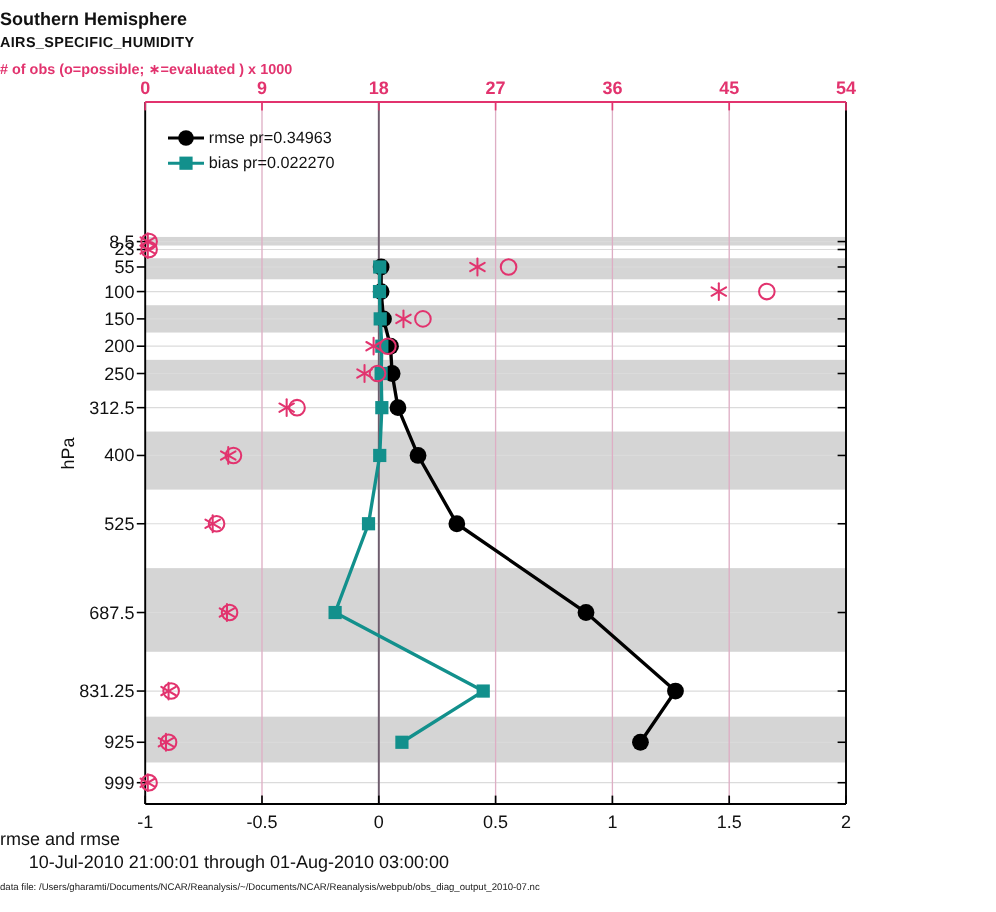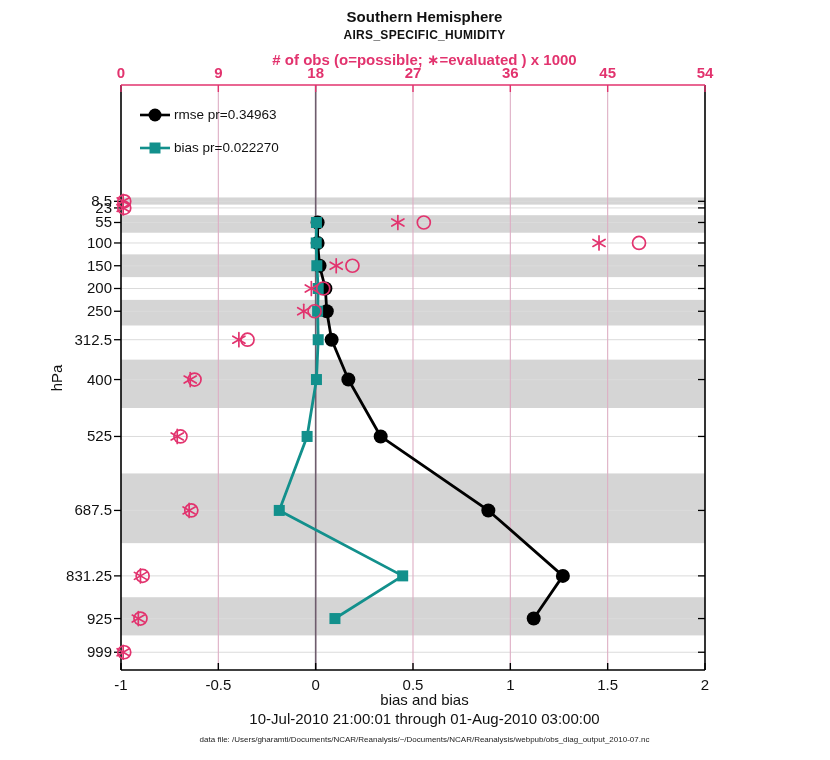--- a/index.html
+++ b/index.html
@@ -1,30 +1,30 @@
 <!DOCTYPE html>
 <html><head>
 <meta charset="utf-8">
 <style>
   html,body{margin:0;padding:0;background:#fff;}
   #figure{
     position:relative;width:830px;height:760px;background:#ffffff;
     font-family:"Liberation Sans","DejaVu Sans",sans-serif;overflow:hidden;
   }
   .abs{position:absolute;}
-  .ctr{left:0;right:0;text-align:center;margin-left:19px;}
+  .ctr{left:0;right:0;text-align:left;}
   #title-line1{top:8px;font-size:15px;font-weight:bold;color:#111;}
   #title-line2{top:28px;font-size:12px;font-weight:bold;color:#111;letter-spacing:.3px;}
-  #obs-axis-title{top:51px;font-size:15px;font-weight:bold;}
-  #legend{top:106px;left:139px;display:flex;flex-direction:column;gap:16px;}
+  #obs-axis-title{top:51px;font-size:12px;font-weight:bold;}
+  #legend{top:106px;left:139px;display:flex;flex-direction:column;gap:4px;}
   .legend-row{display:flex;align-items:center;height:17px;}
   .legend-row svg{display:block;margin-right:3px;}
   .legend-label{font-size:13.5px;color:#111;}
   #xlabel{top:691px;font-size:15px;color:#111;}
-  #date-range{top:710px;font-size:15px;color:#111;}
+  #date-range{top:710px;font-size:15px;color:#111;padding-left:24px;}
   #data-file{top:735px;font-size:8px;color:#222;}
   svg text{font-family:"Liberation Sans","DejaVu Sans",sans-serif;}
 </style>
 </head>
 <body>
 
 <div id="figure">
 
   <svg id="chart-svg" class="abs" width="830" height="760" viewBox="0 0 830 760" style="top:0;left:0;">
       <rect x="121" y="197.44747081712063" width="584" height="7.170233463035004" fill="#D5D5D5"></rect>
@@ -225,16 +225,16 @@
     </div>
     <div class="legend-row">
       <svg width="32" height="16">
         <line x1="1" y1="8" x2="31" y2="8" stroke="#12908C" stroke-width="2.6"></line>
         <rect x="10.5" y="2.5" width="11" height="11" fill="#12908C"></rect>
       </svg>
       <span class="legend-label">bias pr=0.022270</span>
     </div>
   </div>
 
-  <div id="xlabel" class="abs ctr">bias and bias</div>
+  <div id="xlabel" class="abs ctr">rmse and rmse</div>
   <div id="date-range" class="abs ctr">10-Jul-2010 21:00:01 through 01-Aug-2010 03:00:00</div>
   <div id="data-file" class="abs ctr">data file: /Users/gharamti/Documents/NCAR/Reanalysis/~/Documents/NCAR/Reanalysis/webpub/obs_diag_output_2010-07.nc</div>
 </div>
 
 </body></html>

